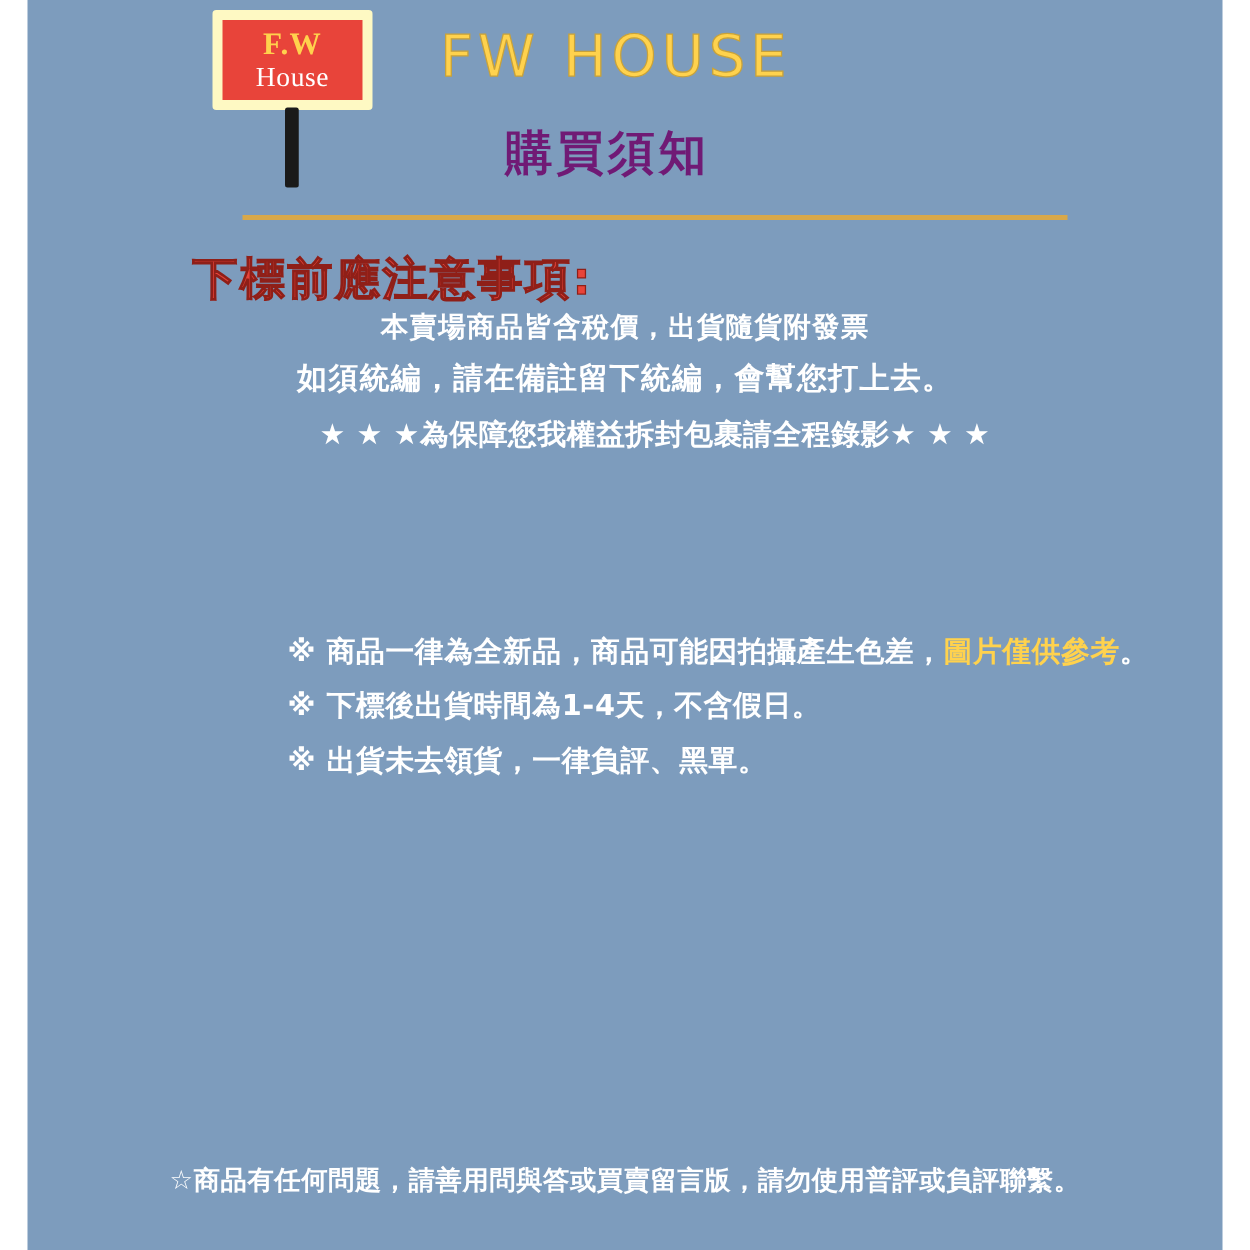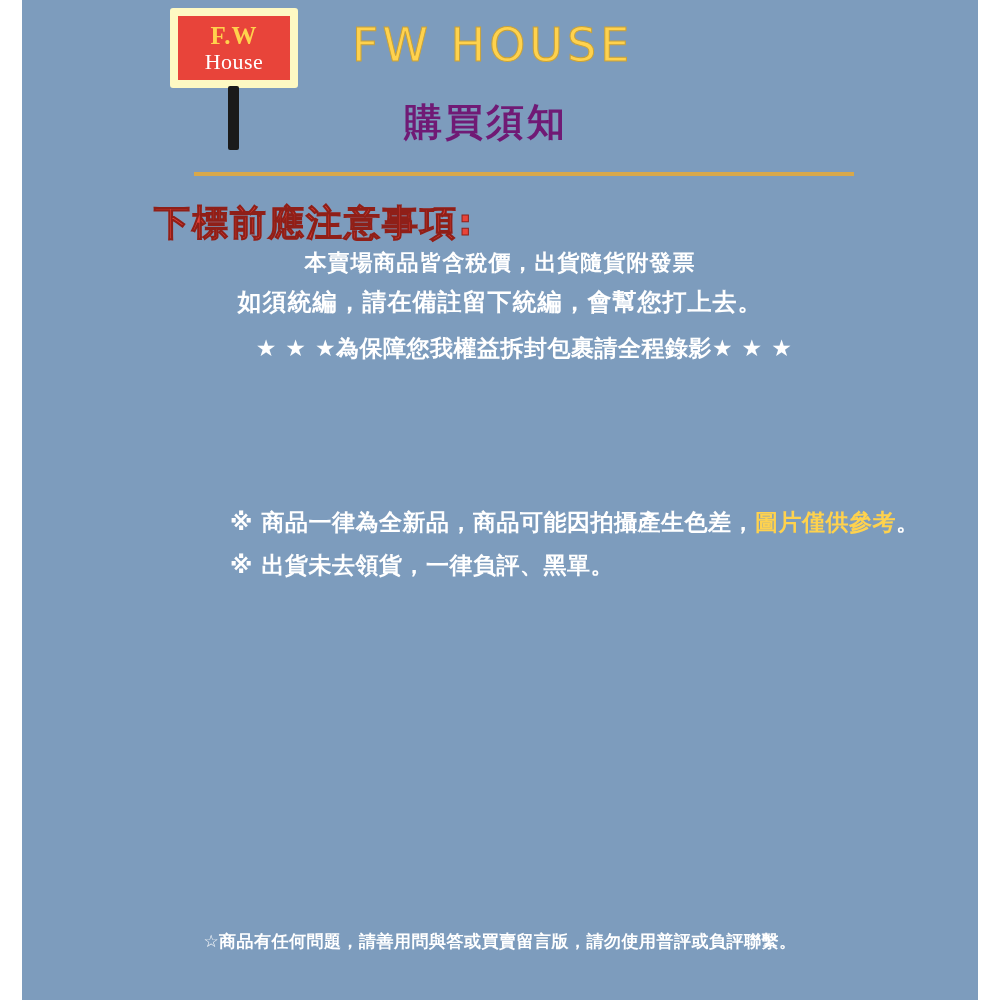--- a/index.html
+++ b/index.html
@@ -143,21 +143,21 @@
   
   .footer {
     position: absolute;
     left: 0;
     top: 930px;
     width: 956px;
     text-align: center;
     color: #ffffff;
     font-family: "DejaVu Sans", sans-serif;
     font-weight: bold;
-    font-size: 17px;
+    font-size: 21px;
     letter-spacing: 0.5px;
   }
 </style>
 </head>
 <body>
 
 <div class="page">
   <div class="card">
 
     <div class="header">
@@ -179,20 +179,24 @@
       <div class="intro-l3">★ ★ ★為保障您我權益拆封包裹請全程錄影★ ★ ★</div>
     </div>
 
     <div class="rules">
       <div class="rule-item">
         <span>※</span>
         <span>商品一律為全新品，商品可能因拍攝產生色差，</span><span class="hl">圖片僅供參考</span><span>。</span>
       </div>
       <div class="rule-item">
         <span>※</span>
+        <span>下標後出貨時間為1-4天，不含假日。</span><span class="hl"></span><span></span>
+      </div>
+      <div class="rule-item">
+        <span>※</span>
         <span>出貨未去領貨，一律負評、黑單。</span><span class="hl"></span><span></span>
       </div>
     </div>
 
     <div class="footer">☆商品有任何問題，請善用問與答或買賣留言版，請勿使用普評或負評聯繫。</div>
 
   </div>
 </div>
 
 </body></html>

